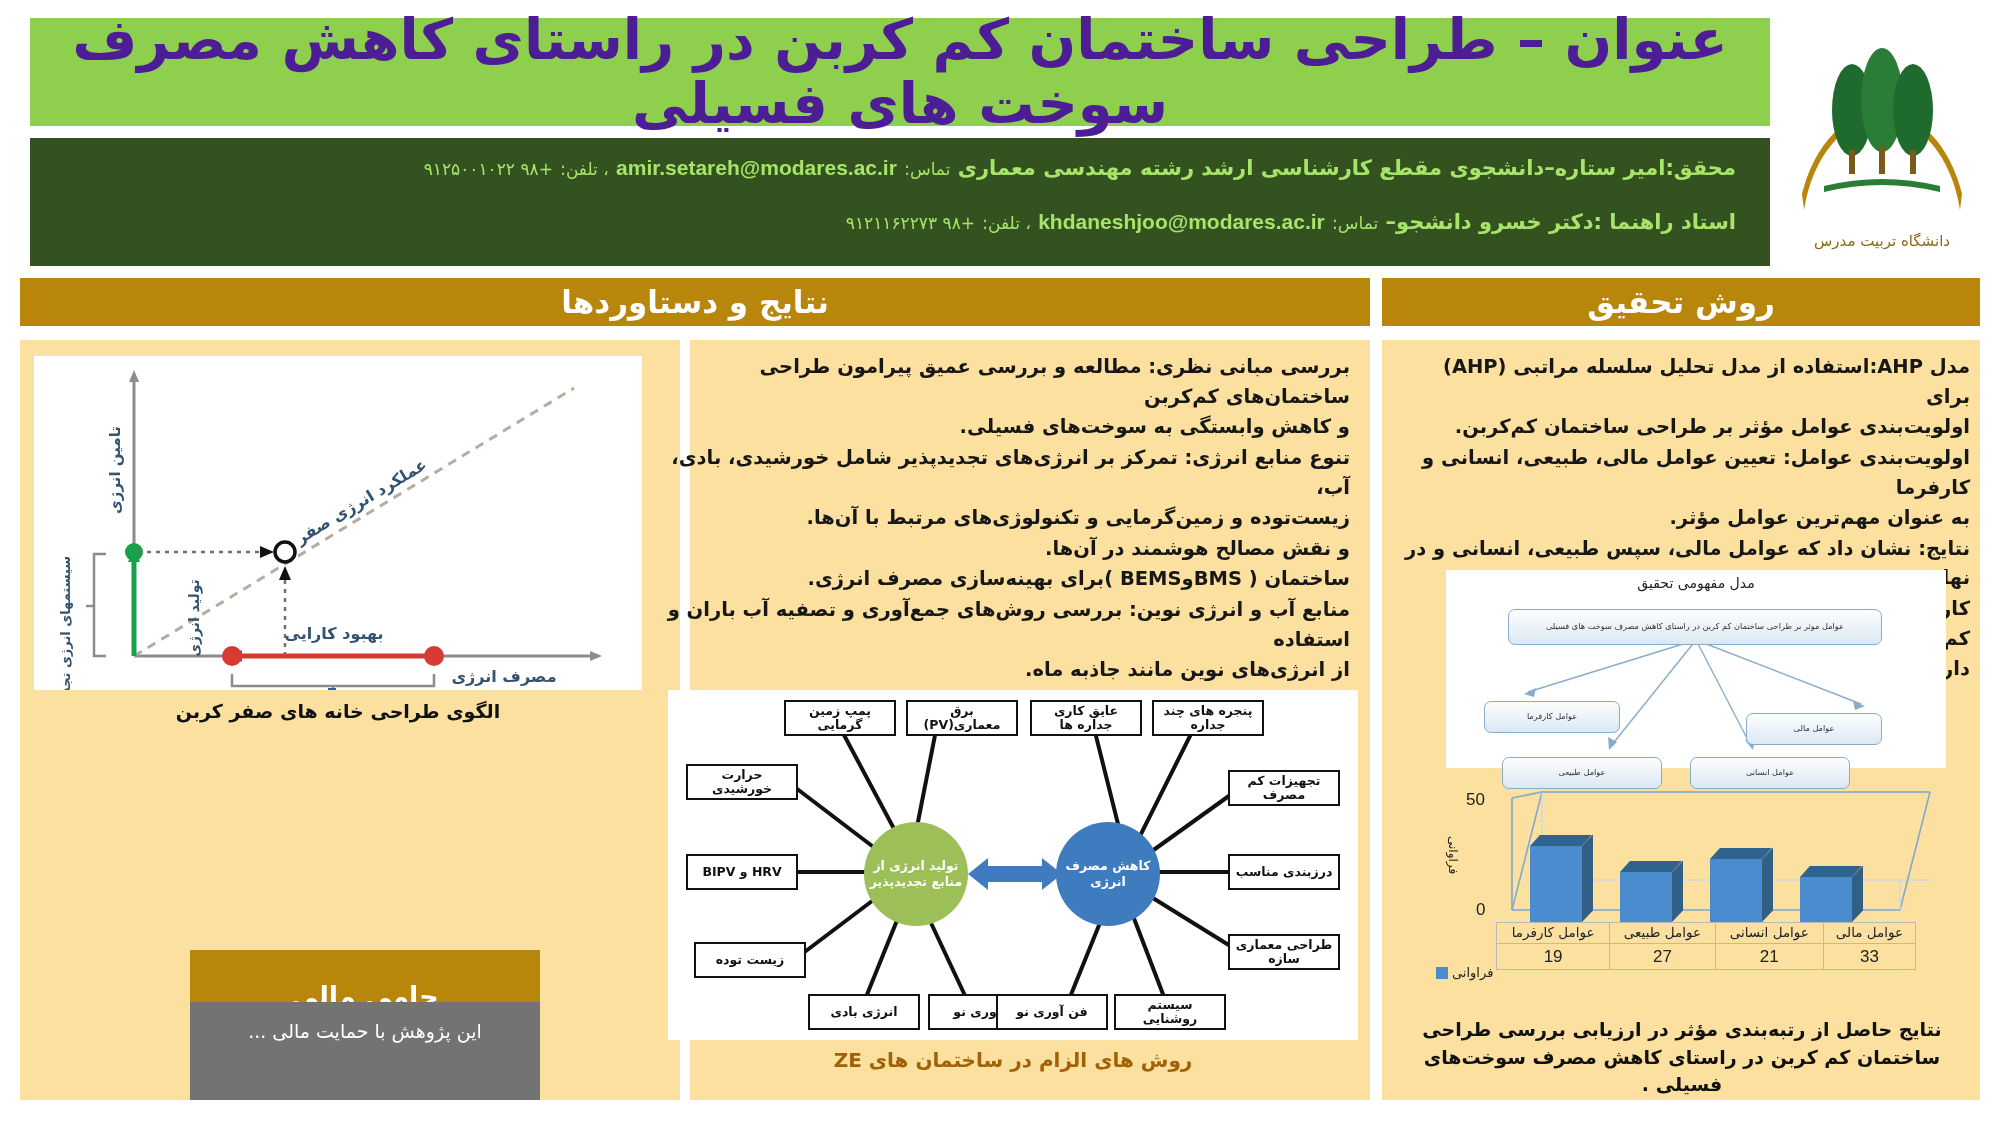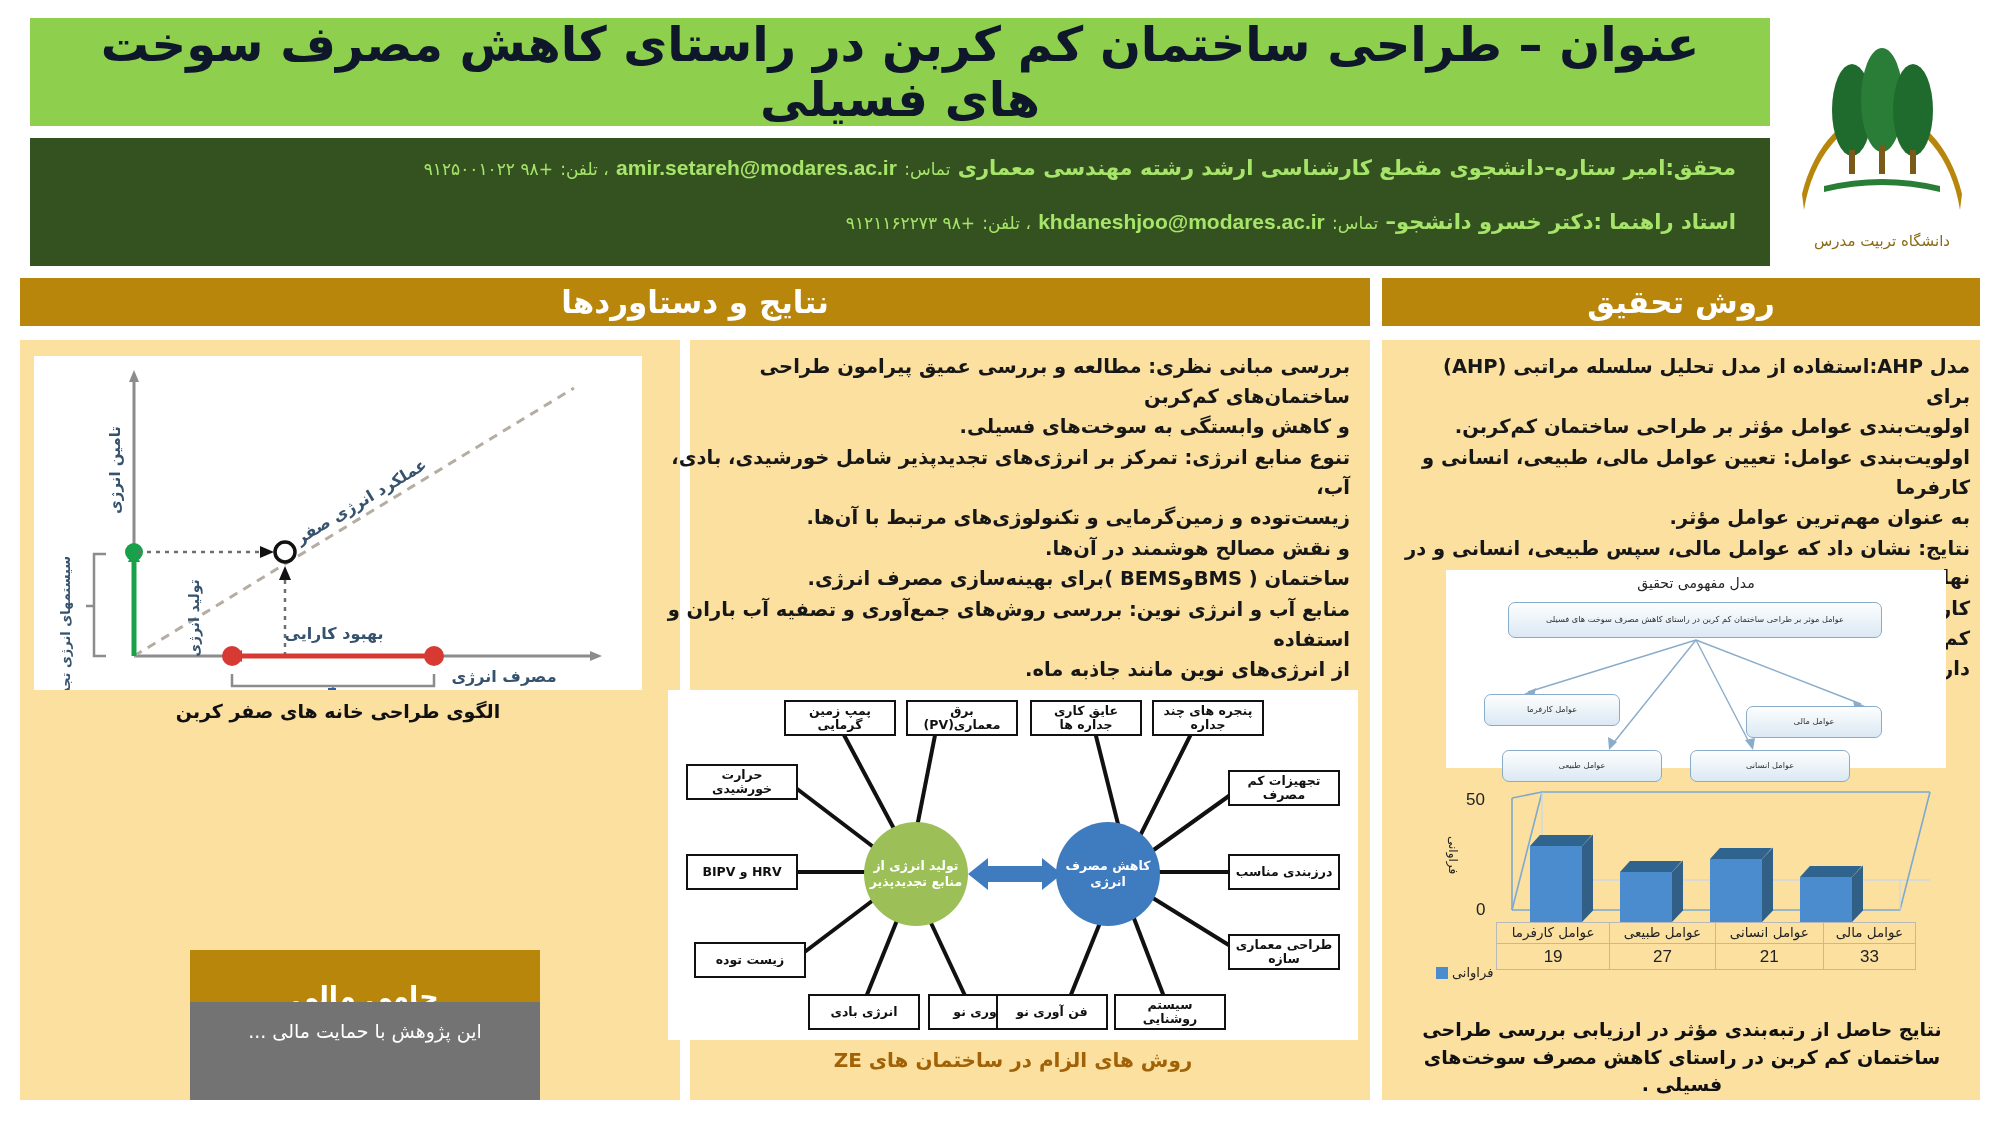--- a/index.html
+++ b/index.html
@@ -11,21 +11,21 @@
   }
   .poster { position: relative; width: 2000px; height: 1125px; background: #ffffff; }
 
   
   .title-bar {
     position: absolute; left: 30px; top: 18px; width: 1740px; height: 108px;
     background: #8ed04e;
     display: flex; align-items: center; justify-content: center;
   }
   .title-bar .title {
-    color: #0f172a; font-size: 48px; font-weight: bold; letter-spacing: .5px;
+    color: #4c1d95; font-size: 56px; font-weight: bold; letter-spacing: .5px;
     text-align: center; line-height: 1.15; padding: 0 20px;
   }
   .authors-bar {
     position: absolute; left: 30px; top: 138px; width: 1740px; height: 128px;
     background: #33521f; padding: 16px 34px 12px 34px;
   }
   .author-line {
     color: #a7e46a; font-size: 21px; font-weight: bold; text-align: right;
     line-height: 1.35; white-space: nowrap; direction: rtl;
   }
@@ -121,21 +121,21 @@
   }
   .concept-title {
     position: absolute; top: 5px; left: 0; width: 100%;
     text-align: center; font-size: 14px; color: #222; direction: rtl;
   }
   .cbox {
     position: absolute; border: 1px solid #8aaccb; border-radius: 7px;
     background: linear-gradient(#fdfefe, #dbe8f3);
     display: flex; align-items: center; justify-content: center;
     font-size: 8.2px; color: #333; direction: rtl; text-align: center;
-    line-height: 1.15; padding: 1px 3px;
+    line-height: 1.15; padding: 1px 3px; margin-top: 7px;
   }
 
   
   .chart-box { position: absolute; left: 1436px; top: 788px; width: 524px; height: 226px; }
   .chart-plot { position: absolute; left: 72px; top: 4px; width: 400px; height: 130px; }
   .axis-ylabel {
     position: absolute; left: 6px; top: 48px; width: 18px;
     font-size: 12px; color: #222; direction: rtl;
     writing-mode: vertical-rl; text-orientation: mixed;
   }

